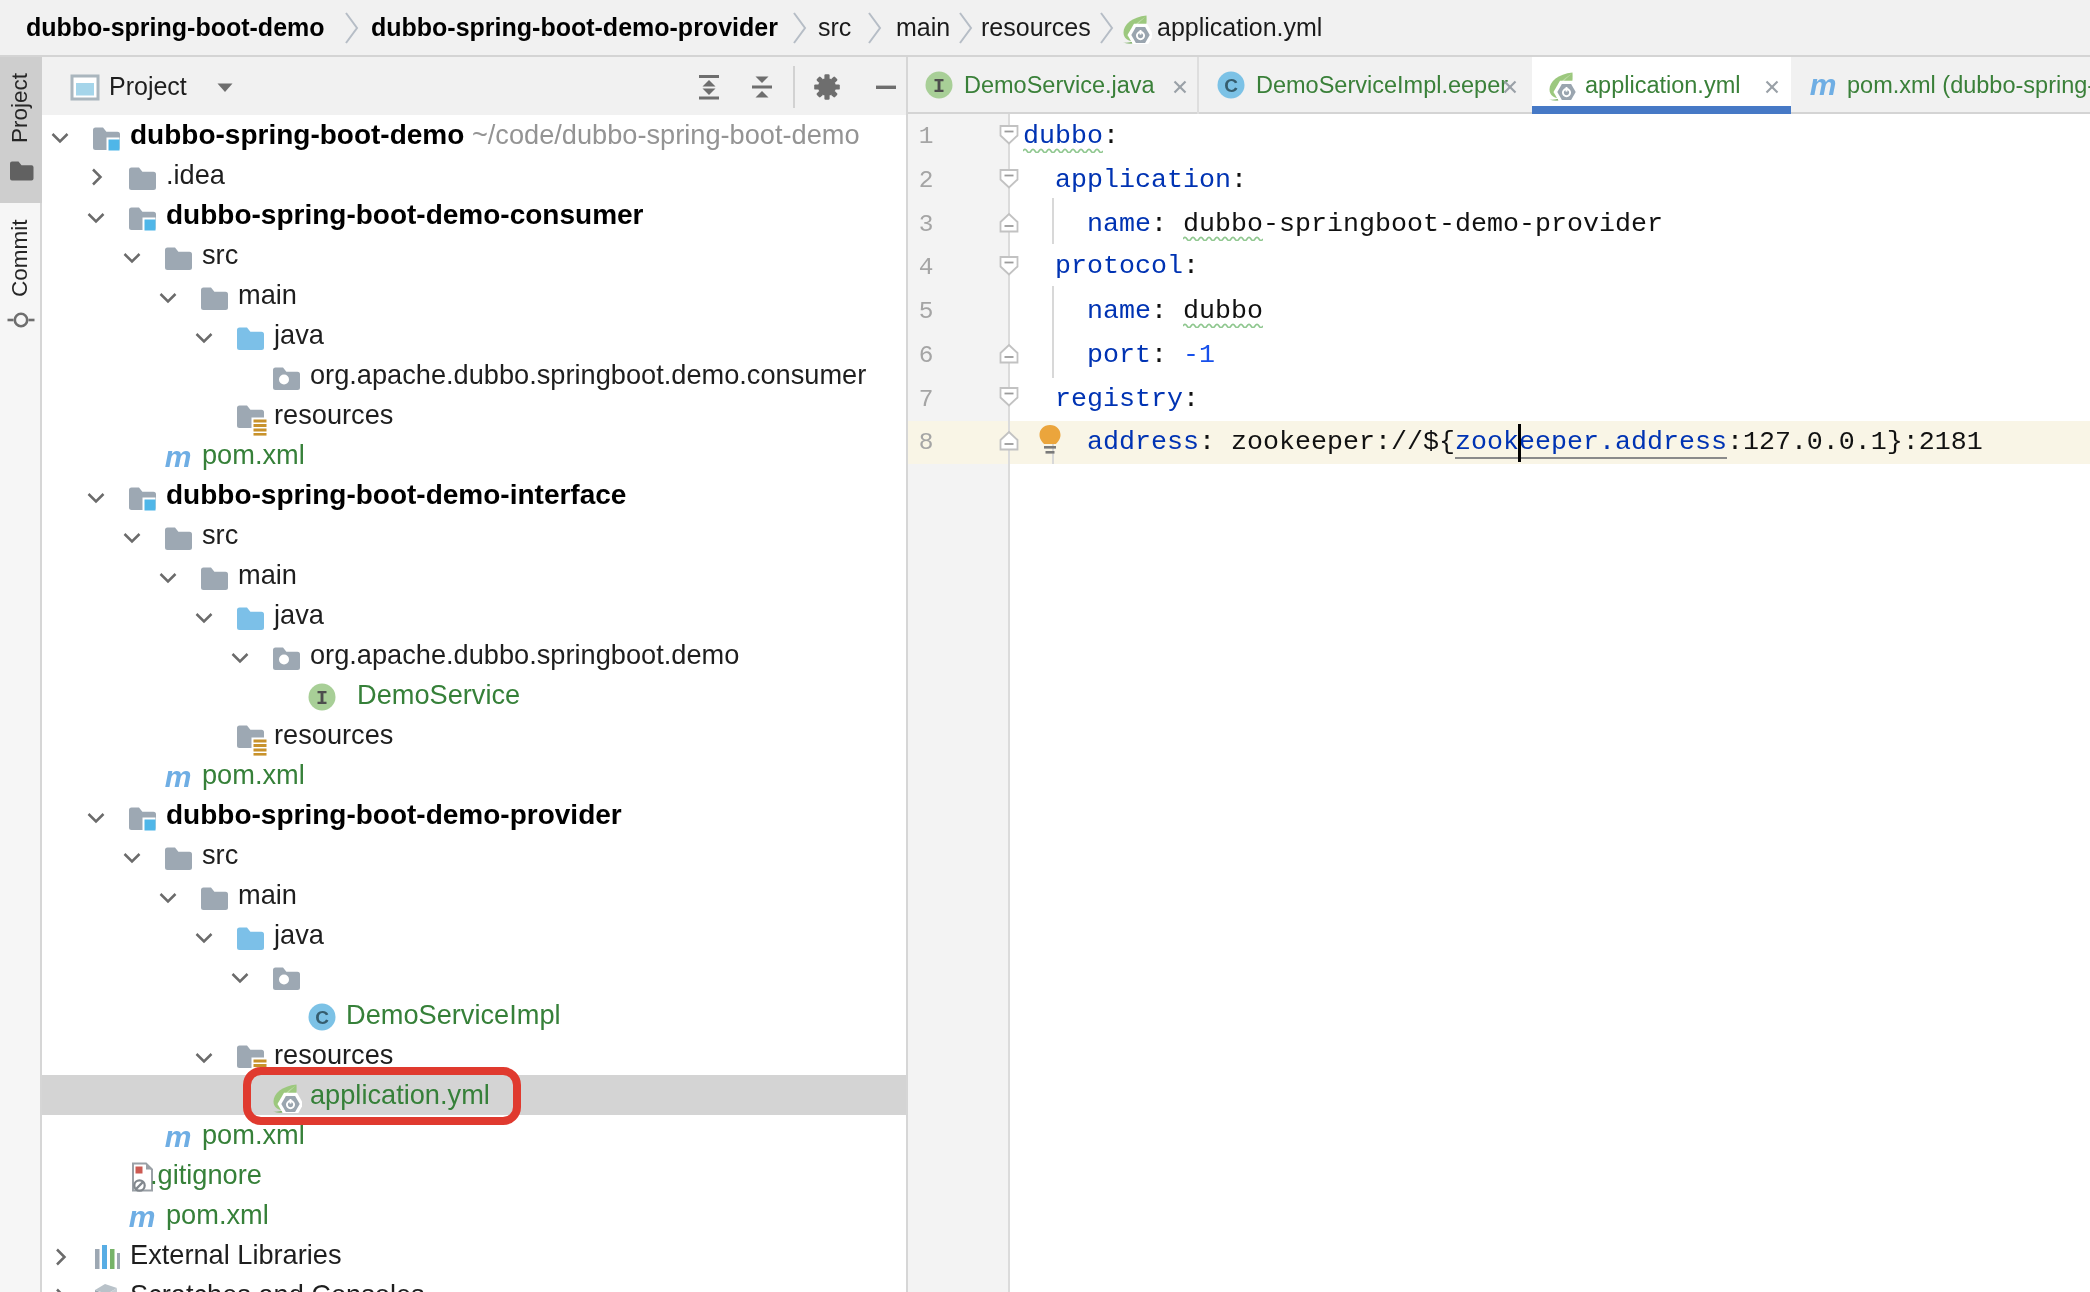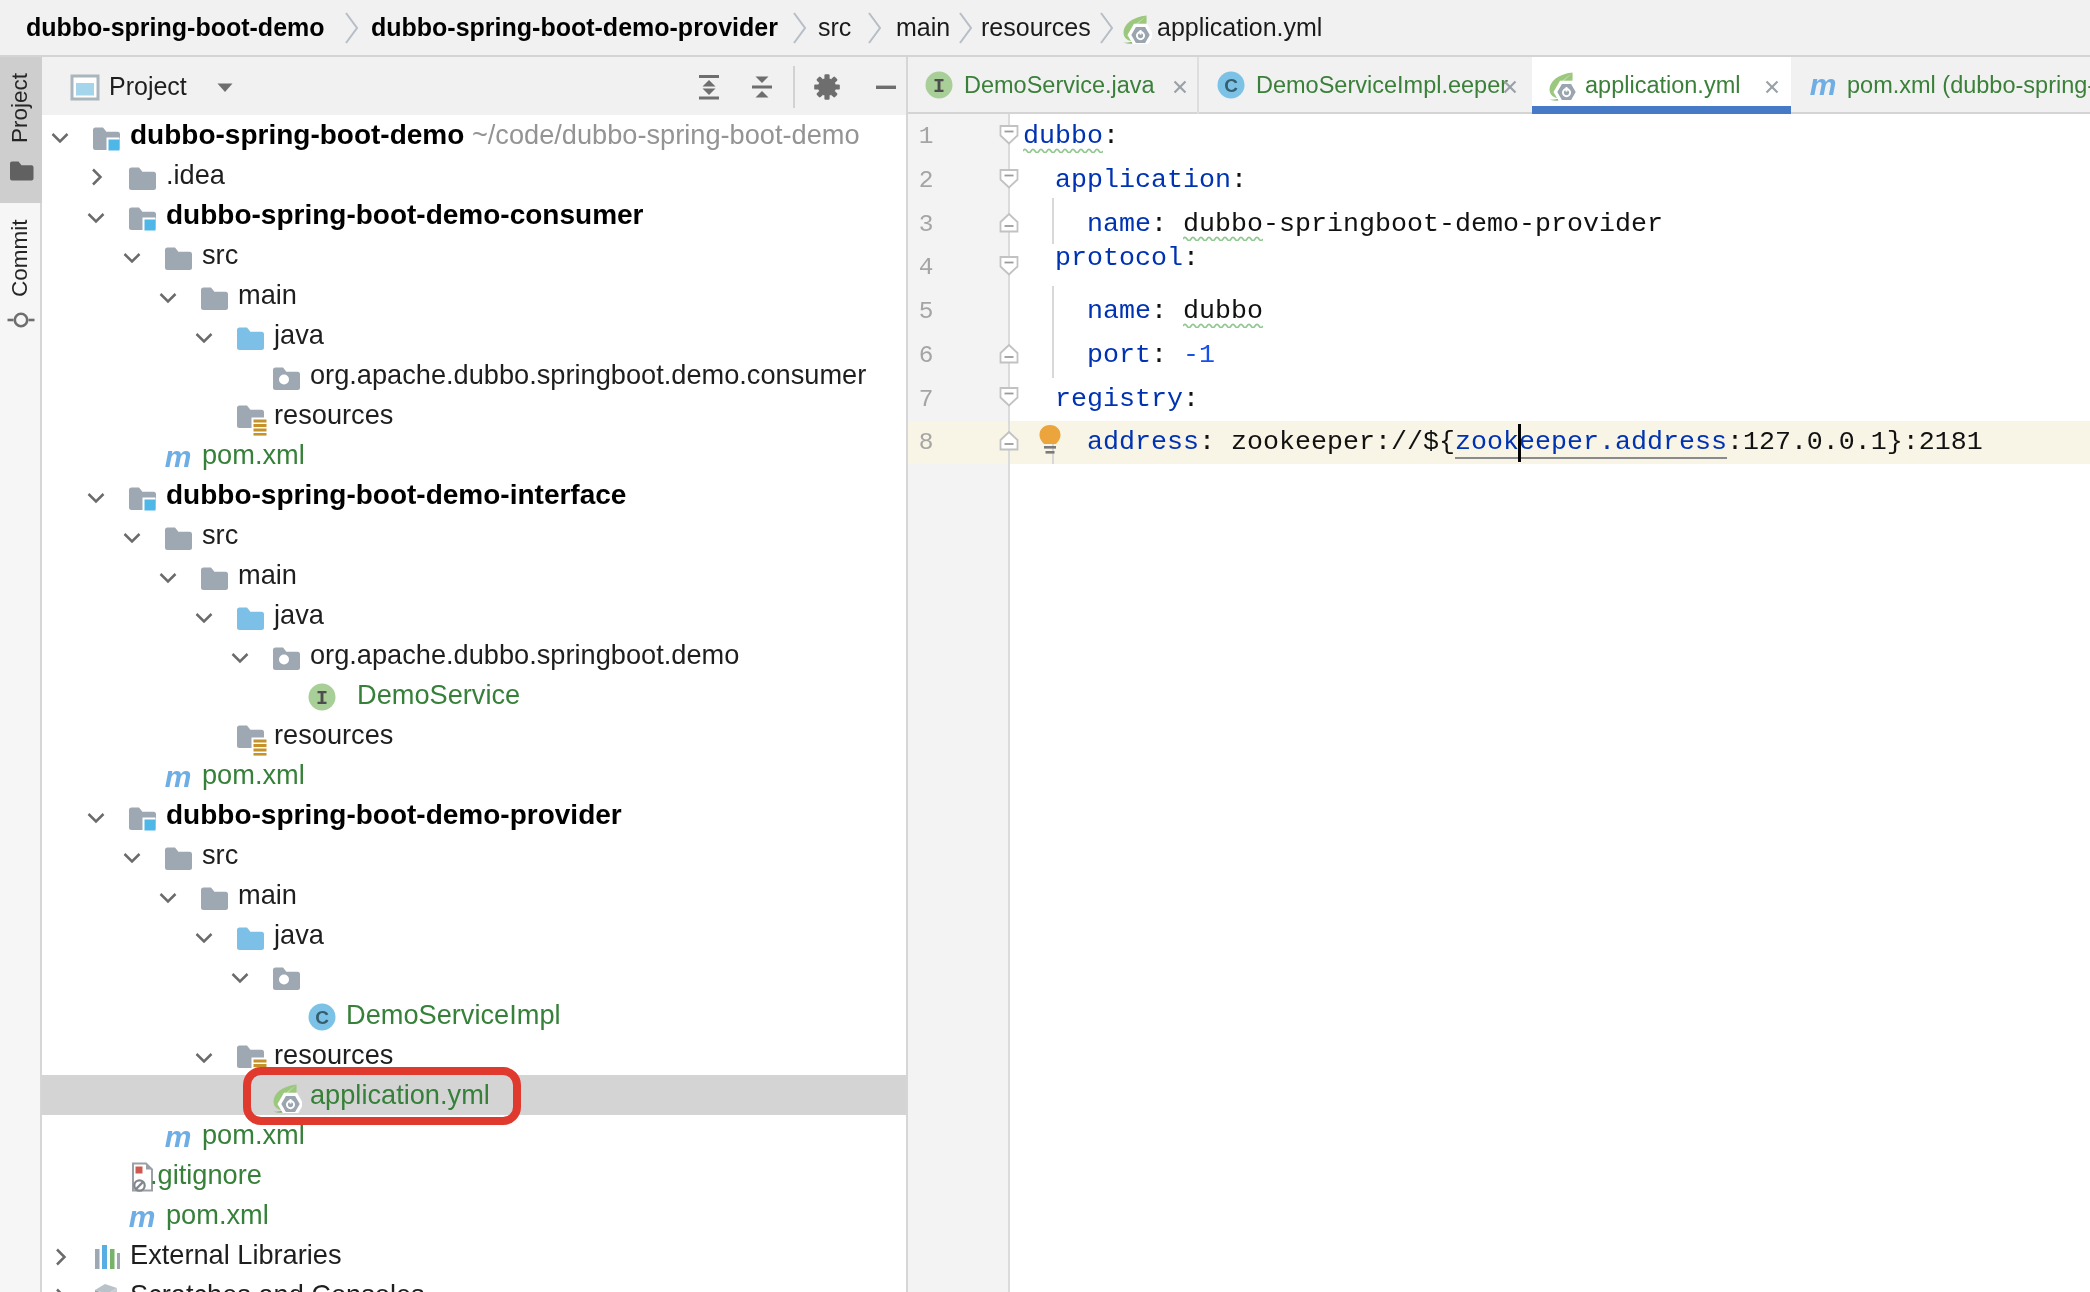--- a/index.html
+++ b/index.html
@@ -566,21 +566,21 @@
         <path d="M7.5 6 h17 v9.5 l-8.5 8 l-8.5-8 Z" fill="#fff" stroke="#C2C2C2" stroke-width="1.8"></path>
         <line x1="11.5" y1="11.5" x2="20.5" y2="11.5" stroke="#9B9B9B" stroke-width="1.8"></line>
       </svg></span>
 <span class="fold" style="top:312.0px"><svg style="" width="32" height="32" viewBox="0 0 32 32" xmlns="http://www.w3.org/2000/svg">
         <path d="M16 6 l8.5 8 v9.5 h-17 v-9.5 Z" fill="#fff" stroke="#C2C2C2" stroke-width="1.8"></path>
         <line x1="11.5" y1="18" x2="20.5" y2="18" stroke="#9B9B9B" stroke-width="1.8"></line>
       </svg></span>
 <div class="eline" style="top:1.2px"><span class="k s1">dubbo</span>:</div>
 <div class="eline" style="top:44.9px">  <span class="k">application</span>:</div>
 <div class="eline" style="top:88.6px">    <span class="k">name</span>: <span class="s1">dubbo</span>-springboot-demo-provider</div>
-<div class="eline" style="top:123px">  <span class="k">protocol</span>:</div>
+<div class="eline" style="top:131px">  <span class="k">protocol</span>:</div>
 <div class="eline" style="top:176.0px">    <span class="k">name</span>: <span class="s1">dubbo</span></div>
 <div class="eline" style="top:219.8px">    <span class="k">port</span>: <span class="n">-1</span></div>
 <div class="eline" style="top:263.5px">  <span class="k">registry</span>:</div>
 <div class="eline" style="top:307.2px">    <span class="k">address</span>: zookeeper://${<span class="k ul">zook</span><span class="k ul">eeper.address</span>:127.0.0.1}:2181</div>
 <svg class="sq" style="left:115px;top:33px" width="80" height="6" viewBox="0 0 80 6" xmlns="http://www.w3.org/2000/svg">
       <path d="M0 4 q2 -3.2 4 0 t4 0 q2 -3.2 4 0 t4 0 q2 -3.2 4 0 t4 0 q2 -3.2 4 0 t4 0 q2 -3.2 4 0 t4 0 q2 -3.2 4 0 t4 0 q2 -3.2 4 0 t4 0 q2 -3.2 4 0 t4 0 q2 -3.2 4 0 t4 0 q2 -3.2 4 0 t4 0" fill="none" stroke="#8FC78F" stroke-width="1.6"></path>
     </svg>
     <svg class="sq" style="left:275px;top:121px" width="80" height="6" viewBox="0 0 80 6" xmlns="http://www.w3.org/2000/svg">
       <path d="M0 4 q2 -3.2 4 0 t4 0 q2 -3.2 4 0 t4 0 q2 -3.2 4 0 t4 0 q2 -3.2 4 0 t4 0 q2 -3.2 4 0 t4 0 q2 -3.2 4 0 t4 0 q2 -3.2 4 0 t4 0 q2 -3.2 4 0 t4 0 q2 -3.2 4 0 t4 0 q2 -3.2 4 0 t4 0" fill="none" stroke="#8FC78F" stroke-width="1.6"></path>
     </svg>

